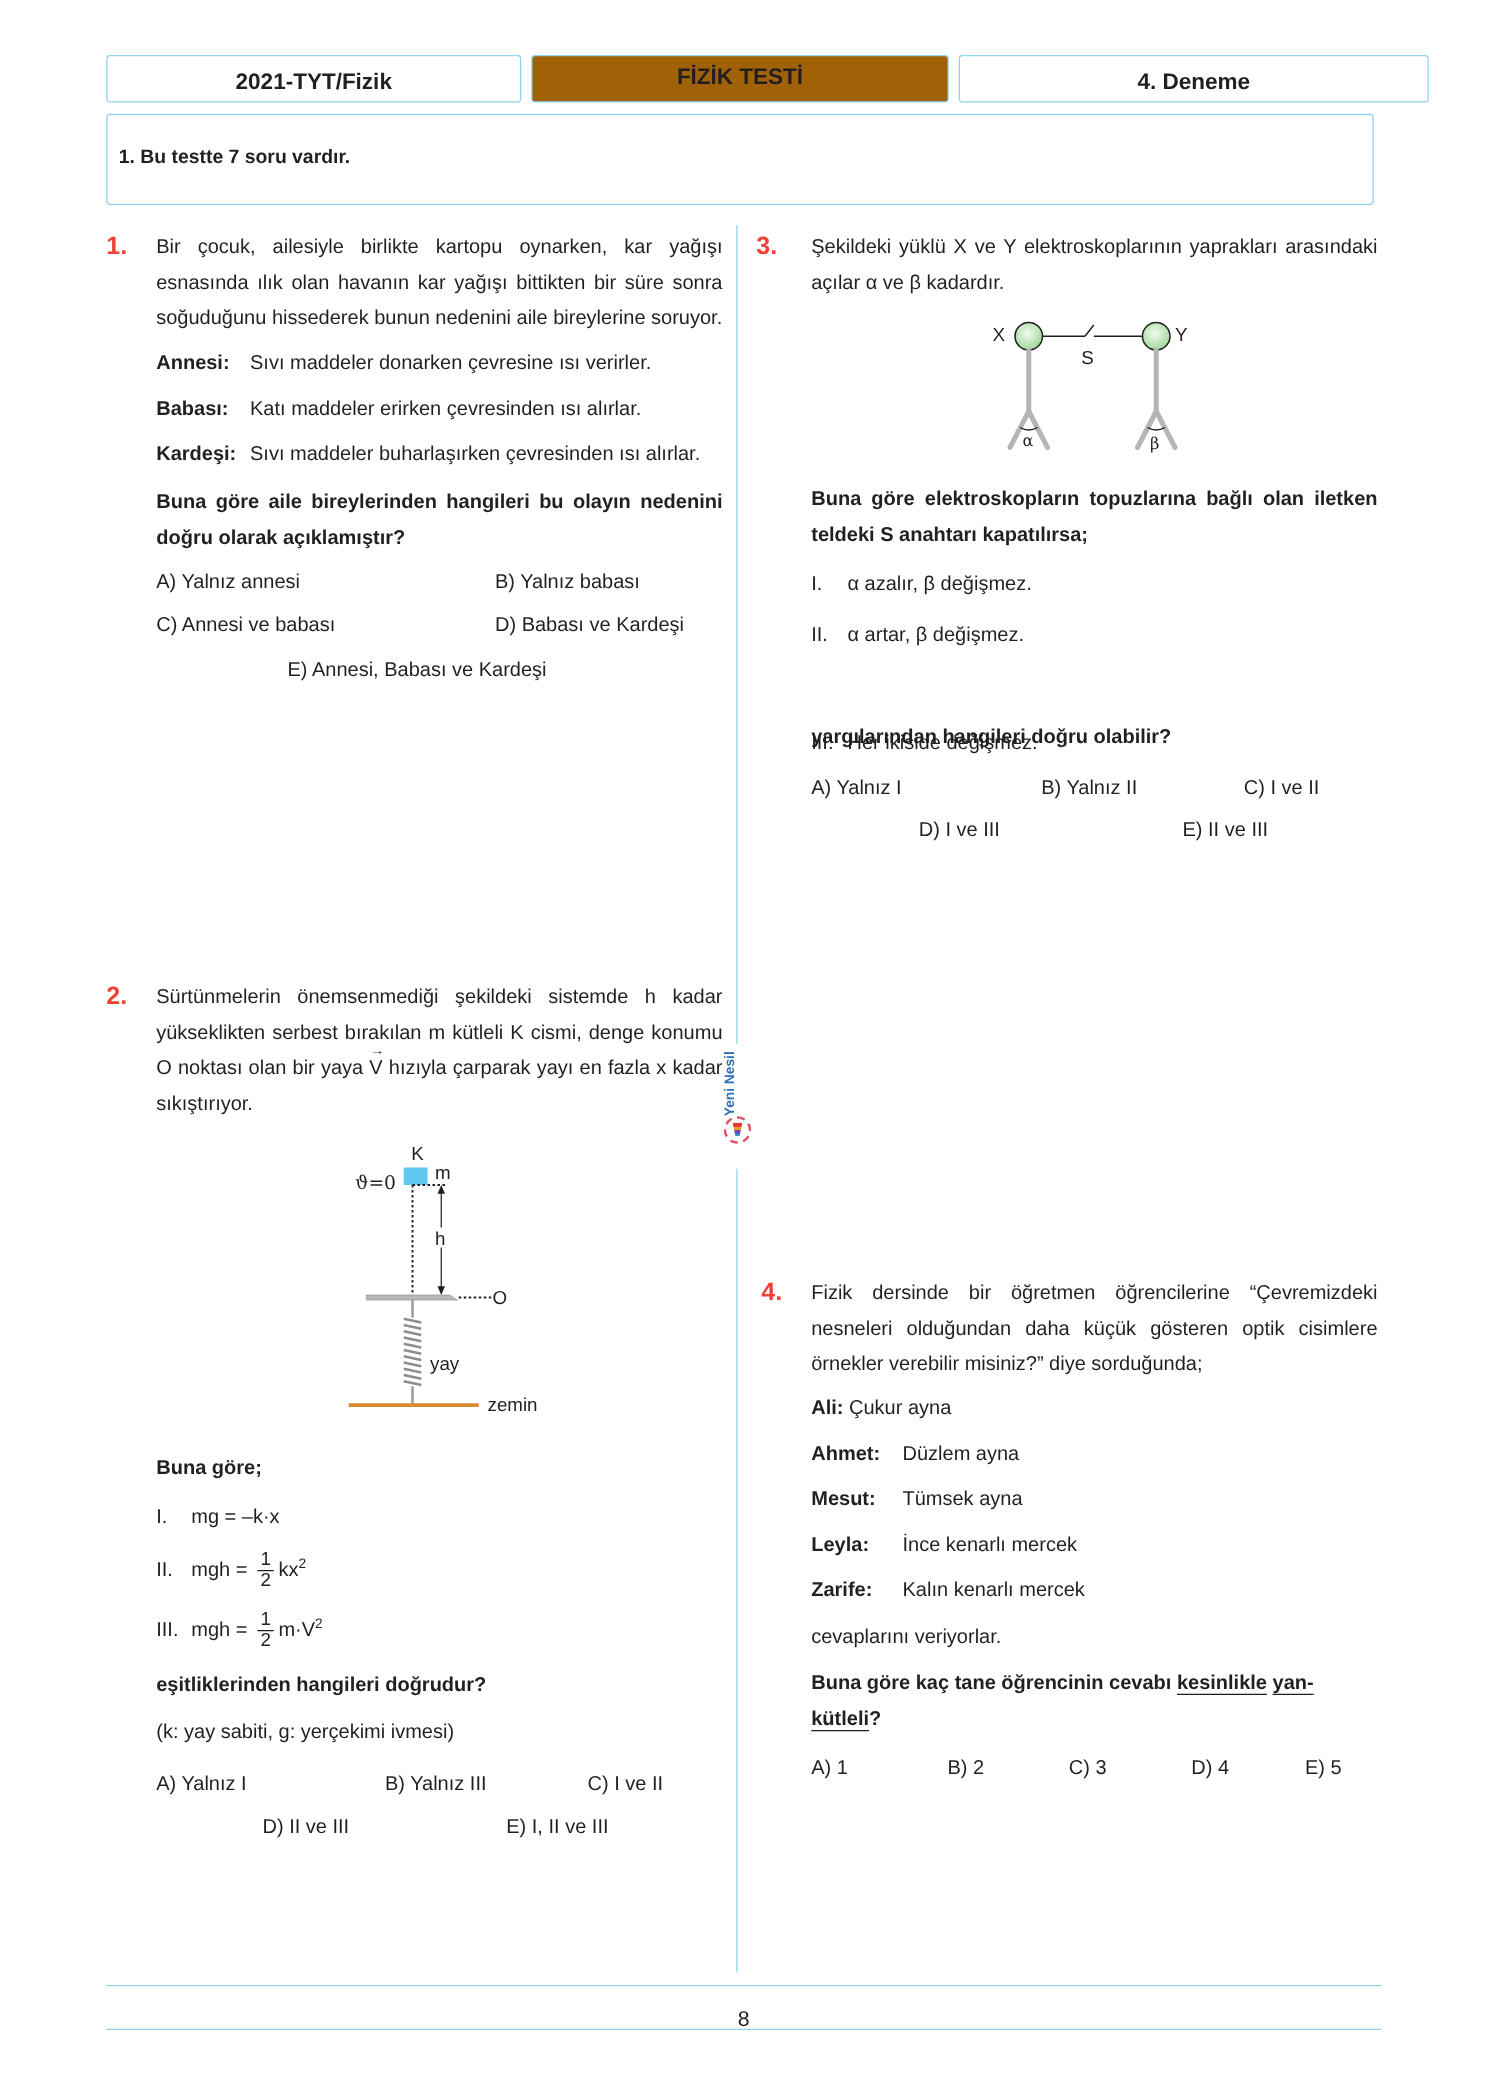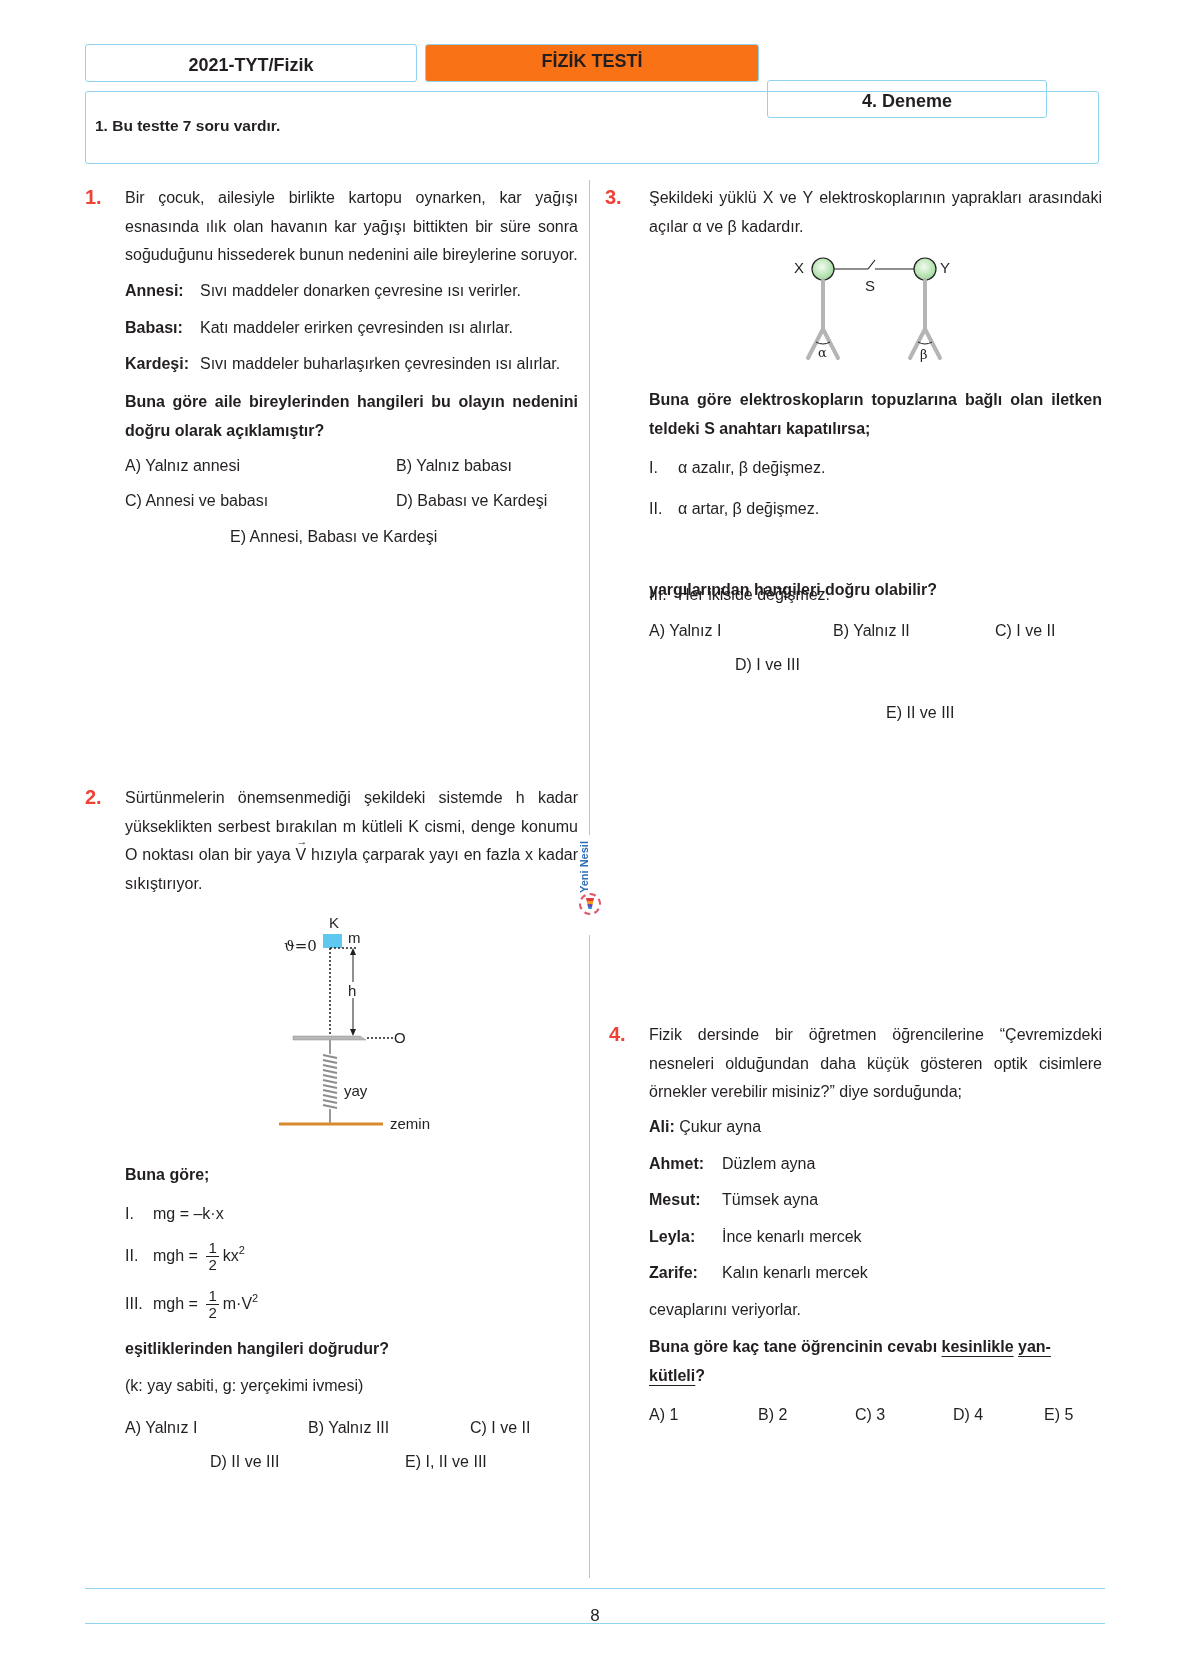--- a/index.html
+++ b/index.html
@@ -1,24 +1,24 @@
 <!DOCTYPE html>
 <html><head>
 <meta charset="utf-8">
 <style>
   * { box-sizing: border-box; margin: 0; padding: 0; }
   html, body { width: 1190px; height: 1672px; background: #ffffff; }
   body { position: relative; font-family: "Liberation Sans", sans-serif; color: #231f20; overflow: hidden; }
 
   .hdr-box { position: absolute; top: 44px; height: 38px; border: 1px solid #8fd3ee; border-radius: 3px; background: #fff;
              font-weight: bold; font-size: 18px; text-align: center; line-height: 40px; }
-  .hdr-box.mid { background: #f97316; line-height: 32px; text-align: center; }
+  .hdr-box.mid { background: #a16207; line-height: 32px; text-align: center; }
   #hb1 { left: 85px; width: 332px; }
   #hb2 { left: 425px; width: 334px; }
-  #hb3 { left: 767px; width: 280px; margin-top: 36px; }
+  #hb3 { left: 767px; width: 376px; }
 
   .info { position: absolute; left: 85px; top: 91px; width: 1014px; height: 73px; border: 1px solid #8fd3ee; border-radius: 3px;
           padding: 21px 0 0 9px; font-weight: bold; font-size: 15.5px; line-height: 26px; }
 
   .divider { position: absolute; left: 589px; top: 180px; width: 1px; height: 1398px; background: #8fd3ee; }
   .brand { position: absolute; left: 582px; top: 835px; width: 16px; height: 100px; background: #fff; }
   .brand-text { position: absolute; left: 578px; top: 842px; font-size: 11px; font-weight: bold; color: #2e6fb7;
                 transform: rotate(-90deg); transform-origin: left top; top: 893px; white-space: nowrap; }
   .brand-logo { position: absolute; left: 579px; top: 893px; width: 22px; height: 22px; border: 2px dashed #e0566a; border-radius: 50%; }
   .brand-logo::after { content: ""; position: absolute; left: 5px; top: 3px; width: 8px; height: 11px;
@@ -178,21 +178,21 @@
   <span style="display:inline-block; width:29px;">II.</span><span>α artar, β değişmez.</span>
 </div>
 <div class="row" style="left:649px; top:541px;margin-top:45px;">
   <span style="display:inline-block; width:29px;">III.</span><span>Her ikiside değişmez.</span>
 </div>
 <div class="row b" style="left:649px; top:581px;">yargılarından hangileri doğru olabilir?</div>
 <div class="row" style="left:649px; top:622px;">A) Yalnız I</div>
 <div class="row" style="left:833px; top:622px;">B)  Yalnız II</div>
 <div class="row" style="left:995px; top:622px;">C)  I ve II</div>
 <div class="row" style="left:735px; top:656px;">D)  I ve III</div>
-<div class="row" style="left:886px; top:656px;margin-top:48px;">E)  II ve III</div>
+<div class="row" style="left:946px; top:656px;">E)  II ve III</div>
 
 <div class="qnum" style="left:609px; top:1023px;">4.</div>
 <div class="txt just" style="left:649px; top:1021px; width:453px;">Fizik dersinde bir öğretmen öğrencilerine “Çevremizdeki nesneleri olduğundan daha küçük gösteren optik cisimlere örnekler verebilir misiniz?” diye sorduğunda;</div>
 <div class="row" style="left:649px; top:1118px;">
   <span class="lbl">Ali:</span> <span>Çukur ayna</span>
 </div>
 <div class="row" style="left:649px; top:1155px;">
   <span class="lbl" style="width:73px;">Ahmet:</span><span>Düzlem ayna</span>
 </div>
 <div class="row" style="left:649px; top:1191px;">

